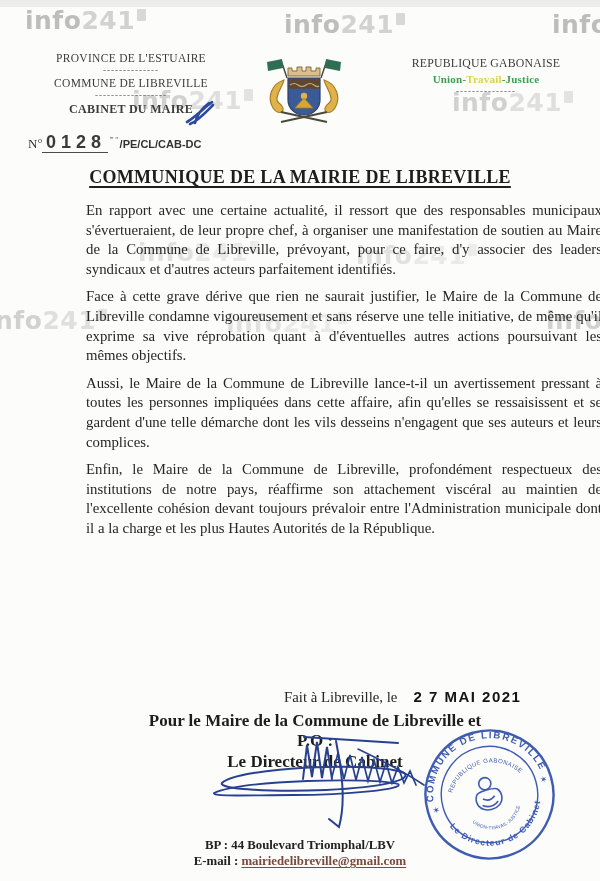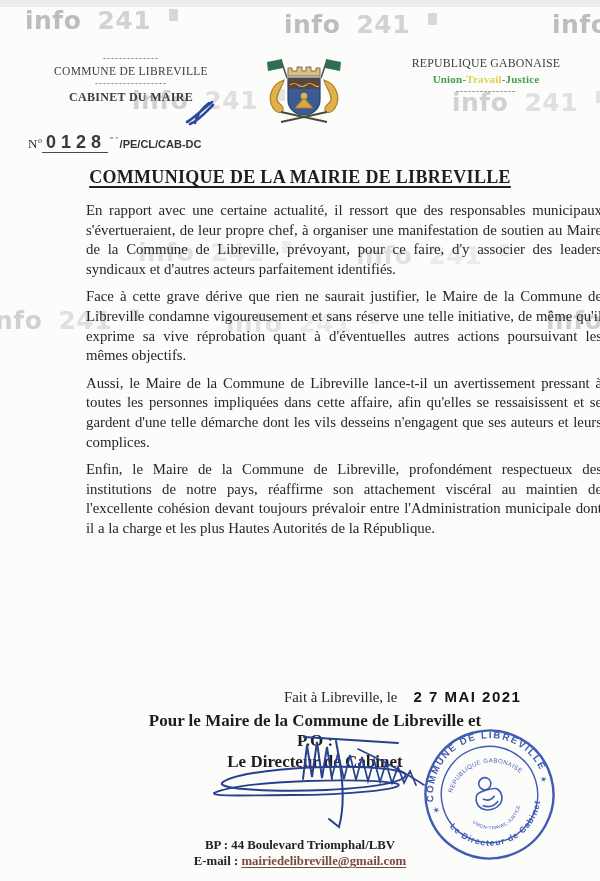--- a/index.html
+++ b/index.html
@@ -8,21 +8,21 @@
     background:#fcfcfa;overflow:hidden;
     font-family:"Liberation Serif",serif;color:#2b2b2b;
   }
   .scan-edge{position:absolute;top:0;left:0;width:100%;height:7px;background:#ececea;}
 
   
   .wm{
     position:absolute;display:flex;align-items:flex-start;
     font-family:"DejaVu Sans",sans-serif;font-weight:bold;
     font-size:25px;letter-spacing:.5px;line-height:1;
-    color:#bdbdbb;user-select:none;pointer-events:none;gap:16px;
+    color:#bdbdbb;user-select:none;pointer-events:none;
   }
   .wm .num{color:#d2d2d0;}
   .wm .supbox{width:9px;height:12px;background:#d8d8d6;margin:1px 0 0 2px;border-radius:1px;}
   .wm--faint{opacity:.42;}
   .wm--mid{opacity:.68;}
 
   
   .hdr-left{position:absolute;top:52px;left:38px;width:186px;text-align:center;font-size:11.5px;color:#3c3c3c;letter-spacing:.3px;}
   .hdr-left .sep,.hdr-right .sep{font-size:9px;letter-spacing:1px;color:#555;line-height:8px;margin:2px 0 3px 0;}
   .hdr-left .l3{font-weight:bold;font-size:12px;margin-top:1px;}
@@ -119,20 +119,21 @@
   <div class="wm wm--faint" style="left:226px;top:311px;">
     <span>info</span>
       <span class="num">241</span>
       <span class="supbox"></span>
   </div>
   <div class="wm wm--mid" style="left:546px;top:308px;">
     <span>info</span>
   </div>
 
   <div class="hdr-left">
+    <div>PROVINCE DE L'ESTUAIRE</div>
     <div class="sep">--------------</div>
     <div>COMMUNE DE LIBREVILLE</div>
     <div class="sep">------------------</div>
     <div class="l3">CABINET DU MAIRE</div>
   </div>
 
   <svg class="paraph" viewBox="0 0 32 27">
     <path d="M3,23 C10,19 20,9 28,3 M11,24 C13,16 18,9 25,4 M6,25 C14,22 22,13 29,6" fill="none" stroke="#2b4aa0" stroke-width="2.6" stroke-linecap="round"></path>
   </svg>
 

